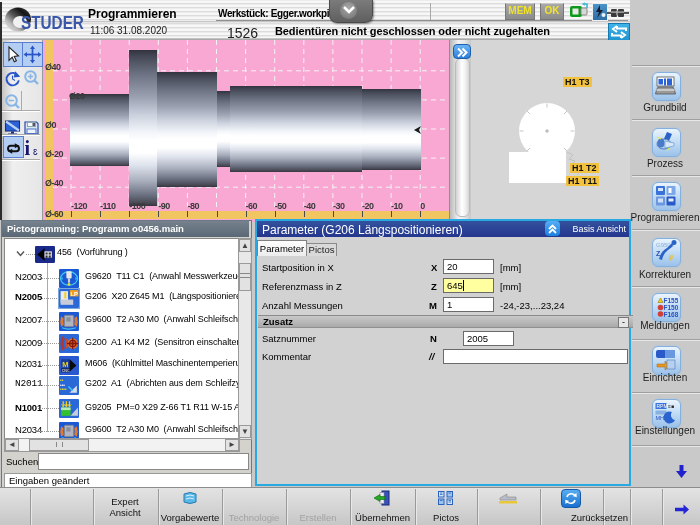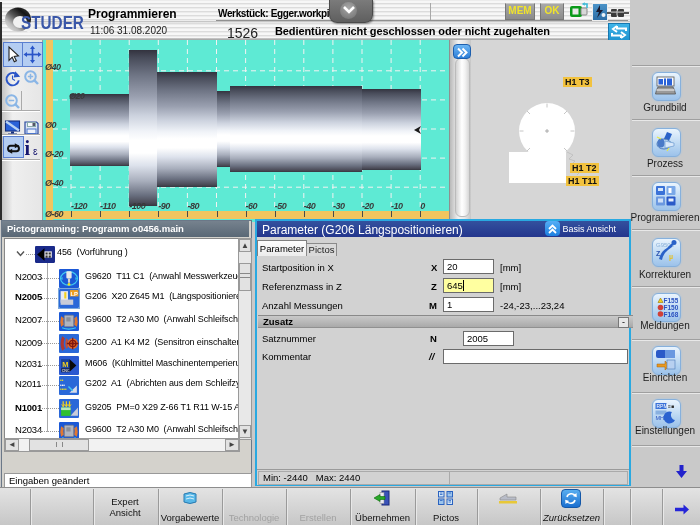--- a/index.html
+++ b/index.html
@@ -12,21 +12,21 @@
 .btn-mem{background:linear-gradient(180deg,#a8a8a8,#8b8b8b);border:1px solid #777;border-top-color:#c8c8c8;color:#f0e32a;font-weight:bold;font-size:10px;text-align:center;line-height:14px;}
 #tongue{left:329px;top:0;width:42px;height:22px;background:linear-gradient(180deg,#7b7b7b,#5f5f5f);border:1px solid #4a4a4a;border-top:none;border-radius:0 0 8px 8px;box-shadow:1px 1px 2px rgba(0,0,0,.4);}
 #tcirc{left:10px;top:2px;width:17px;height:17px;border-radius:50%;background:radial-gradient(circle at 50% 35%,#a8a8a8,#6e6e6e);}
 
 #toolbar{left:0;top:40px;width:42px;height:180px;background:linear-gradient(90deg,#bdbdbd,#efefef 30%,#e6e6e6);border-right:1px solid #9a9a9a;}
 #lstrip{left:0;top:2px;width:2px;height:218px;background:#2c2c2c;}
 .tbtn{width:19px;height:23px;}
 .tsel{background:#b4cdf2;border:1px solid #5a7fd0;}
 .tsep{left:2px;width:38px;height:1px;background:#aaa;box-shadow:0 1px 0 #fff;}
 
-#plot{left:43px;top:40px;width:407px;height:182px;background:#5eead4;overflow:hidden;font-style:italic;}
+#plot{left:43px;top:40px;width:407px;height:182px;background:#f9a8d4;overflow:hidden;}
 #vruler{left:3px;top:0;width:7px;height:182px;background:#f1c55f;}
 #hruler{left:3px;top:171px;width:404px;height:8px;background:#f1c55f;}
 .shaft{position:absolute;background:linear-gradient(180deg,#33333f 0,#484c5a 5%,#6e7484 16%,#9aa0b0 30%,#ccd2de 42%,#f0f3f8 52%,#ffffff 58%,#ffffff 66%,#dde2ec 74%,#a8aebc 84%,#6a7080 93%,#4a4a56 98%,#36363f 100%);}
 .rlab{position:absolute;font-size:9px;font-weight:bold;color:#3a3a3a;letter-spacing:-0.5px;}
 #plotborder{left:449px;top:40px;width:1px;height:182px;background:#8f8f8f;}
 
 #scol{left:450px;top:40px;width:21px;height:182px;background:linear-gradient(90deg,#b9b9b9,#f2f2f2 40%,#e6e6e6 70%,#c6c6c6);}
 #sthumb{left:455px;top:58px;width:13px;height:157px;background:linear-gradient(90deg,#d2d2d2,#ffffff 45%,#f2f2f2 70%,#d6d6d6);border-radius:6px;border:1px solid #bbb;}
 #morebtn{left:453px;top:44px;width:16px;height:13px;background:linear-gradient(180deg,#6cb5f4,#2d7fd8);border:1px solid #1d5fae;border-radius:4px;}
 
@@ -418,21 +418,21 @@
         <div class="abs" style="left:33px;top:125.5px;width:21px;height:1px;border-top:1px dotted #999;"></div>
         <svg class="abs" style="left:54px;top:116.5px;" width="20" height="19" viewBox="0 0 19 18">
           <rect x="0" y="0" width="19" height="18" rx="1" fill="#2a58d0"></rect>
           <rect x="2" y="3" width="8" height="8" fill="#184098"></rect>
           <text x="3" y="10" font-size="7" font-weight="bold" fill="#f0d020">M</text>
           <rect x="2" y="11.5" width="8" height="4" fill="#182858"></rect>
           <text x="2.5" y="15" font-size="3.5" fill="#fff">CNC</text>
           <path d="M10 3 L16.5 9 L10 15 Z" fill="#0a0a0a"></path>
         </svg>
         <div class="rtxt" style="top:119.0px;">M606&nbsp;&nbsp;(Kühlmittel Maschinentemperieru</div>
-        <div class="rnum" style="top:139.0px;font-weight:normal;">N2011</div>
+        <div class="rnum" style="top:139.0px;font-weight:normal;font-family:Liberation Mono, monospace;">N2011</div>
         <div class="abs" style="left:33px;top:145.5px;width:21px;height:1px;border-top:1px dotted #999;"></div>
         <svg class="abs" style="left:54px;top:136.5px;" width="20" height="19" viewBox="0 0 19 18">
           <rect x="0" y="0" width="19" height="18" rx="1" fill="#2a68d8"></rect>
           <text x="1" y="6" font-size="4.5" fill="#f0e020">••</text>
           <text x="1" y="10" font-size="4.5" fill="#fff">•••</text>
           <text x="1" y="14" font-size="4.5" fill="#f0e020">••••</text>
           <path d="M10 16 L17 9 L17 16 Z" fill="#d8dce8"></path>
           <path d="M9 10 L13 14" stroke="#40c8f0" stroke-width="1.4"></path>
         </svg>
         <div class="rtxt" style="top:139.0px;">G202&nbsp; A1&nbsp; (Abrichten aus dem Schleifzyk</div>
@@ -466,31 +466,35 @@
           <div style="margin-top:9px;border-top:1px solid #888;border-bottom:1px solid #888;height:3px;"></div>
         </div>
       </div>
     <div class="abs" id="hsc">
         <div class="scb" style="left:0px;top:0px;width:12px;height:10px;line-height:10px;">◄</div>
         <div class="scb" style="left:220px;top:0px;width:12px;height:10px;line-height:10px;">►</div>
         <div class="scb" style="left:24px;top:0px;width:58px;height:10px;">
           <div style="margin:2px auto 0;width:5px;border-left:1px solid #888;border-right:1px solid #888;height:5px;"></div>
         </div>
       </div>
+    <div class="abs" id="suchen">
+      <div class="abs" style="left:4px;top:3px;font-size:9.5px;">Suchen</div>
+      <div class="abs" style="left:36px;top:0;width:209px;height:15px;background:#fff;border:1px solid #888;"></div>
+    </div>
     <div class="abs" id="egbar">Eingaben geändert</div>
   </div>
 
   <div class="abs" id="dlg">
     <div class="abs" id="dtitle">
       <div class="abs" style="left:5px;top:2px;font-size:12px;font-weight:normal;color:#fff;">Parameter (G206 Längspositionieren)</div>
       <div class="abs" style="left:288px;top:0px;width:15px;height:15px;background:linear-gradient(180deg,#55aef5,#1c7fe0);border-radius:4px;">
         <svg width="15" height="15" viewBox="0 0 15 15">
             <path d="M4 8 L7.5 4.5 L11 8 M4 12 L7.5 8.5 L11 12" stroke="#fff" stroke-width="1.8" fill="none"></path>
           </svg></div>
-      <div class="abs" style="right:13px;top:3px;font-size:9px;color:#fff;">Basis Ansicht</div>
+      <div class="abs" style="right:3px;top:3px;font-size:9px;color:#fff;">Basis Ansicht</div>
     </div>
     <div class="abs" id="dtabs">
       <div class="abs" style="left:0px;top:0px;width:48px;height:15px;background:linear-gradient(180deg,#fdfdfd,#ececec);border:1px solid #808080;border-bottom:none;font-size:9.5px;text-align:center;line-height:15px;">Parameter</div>
       <div class="abs" style="left:49px;top:2.5px;width:29px;height:12.5px;background:#d9d9d9;border:1px solid #8a8a8a;border-bottom:none;font-size:9.5px;text-align:center;line-height:12.5px;color:#222;">Pictos</div>
     </div>
     <div class="dlab" style="top:40.5px;">Startposition in X</div>
     <div class="dkey" style="left:174px;top:40.5px;">X</div>
     <div class="din" style="left:186px;top:38px;width:46px;height:13px;">20</div>
     <div class="dlab" style="left:243px;top:40.5px;">[mm]</div>
     <div class="dlab" style="top:59.5px;">Referenzmass in Z</div>
@@ -501,24 +505,20 @@
     <div class="dkey" style="left:172px;top:78.5px;">M</div>
     <div class="din" style="left:186px;top:76px;width:46px;height:13px;">1</div>
     <div class="dlab" style="left:243px;top:78.5px;">-24,-23,...23,24</div>
     <div class="abs" id="zusatz">Zusatz<div class="abs" style="right:4px;top:1px;width:9px;height:9px;background:#e6e6e6;border:1px solid #777;font-size:9px;line-height:8px;text-align:center;font-weight:normal;">-</div></div>
     <div class="dlab" style="top:112px;">Satznummer</div>
     <div class="dkey" style="left:173px;top:112px;">N</div>
     <div class="din" style="left:186px;top:110px;width:46px;height:13px;margin-left:20px;">2005</div>
     <div class="dlab" style="top:130px;">Kommentar</div>
     <div class="dkey" style="left:172px;top:130px;font-style:italic;">//</div>
     <div class="din" style="left:186px;top:128px;width:180px;height:13px;"></div>
-    <div class="abs" id="dstatus">
-      <div class="abs" style="left:1px;top:1px;width:189px;height:12px;border:1px solid #aaa;border-right:none;font-size:9.5px;line-height:12px;padding-left:4px;">Min: -2440&nbsp;&nbsp;&nbsp;Max: 2440</div>
-      <div class="abs" style="left:192px;top:1px;width:177px;height:12px;border:1px solid #aaa;"></div>
-    </div>
   </div>
 
   <div class="abs" id="bbar">
       <div class="bsep" style="left:30px;"></div>
       <div class="bsep" style="left:93px;"></div>
       <div class="bsep" style="left:158px;"></div>
       <div class="bsep" style="left:222px;"></div>
       <div class="bsep" style="left:286px;"></div>
       <div class="bsep" style="left:350px;"></div>
       <div class="bsep" style="left:415px;"></div>
@@ -526,21 +526,21 @@
       <div class="bsep" style="left:540px;"></div>
       <div class="bsep" style="left:603px;"></div>
       <div class="bsep" style="left:630px;"></div>
       <div class="bsep" style="left:662px;"></div>
       <div class="blab" style="left:92px;top:8px;width:66px;">Expert<br>Ansicht</div>
       <div class="blab" style="left:158px;top:24px;width:64px;">Vorgabewerte</div>
       <div class="blab bgray" style="left:222px;top:24px;width:64px;">Technologie</div>
       <div class="blab bgray" style="left:286px;top:24px;width:64px;">Erstellen</div>
       <div class="blab" style="left:350px;top:24px;width:65px;">Übernehmen</div>
       <div class="blab" style="left:415px;top:24px;width:62px;">Pictos</div>
-      <div class="blab" style="left:540px;top:24px;width:63px;font-style:italic;">Zurücksetzen</div>
+      <div class="blab" style="left:568px;top:24px;width:63px;">Zurücksetzen</div>
       <svg class="abs" style="left:182px;top:3px" width="16" height="15" viewBox="0 0 16 15">
         <path d="M2 3 Q8 0 14 3 L14 11 Q8 14 2 11 Z" fill="#58b8e8" stroke="#2a7ab0"></path>
         <path d="M4 5 Q8 3 12 5 M4 8 Q8 6 12 8" stroke="#d8f0fa" fill="none"></path>
       </svg>
       <svg class="abs" style="left:373px;top:2px" width="18" height="16" viewBox="0 0 18 16">
         <rect x="9" y="1" width="7" height="14" fill="#3a52b8" stroke="#1a2a7a"></rect>
         <rect x="7" y="2.5" width="4" height="11" fill="#e8e8f0" stroke="#888" stroke-width="0.5"></rect>
         <path d="M1 8 L7 4.5 L7 6.5 L12 6.5 L12 9.5 L7 9.5 L7 11.5 Z" fill="#28a828" stroke="#0a6a0a" stroke-width="0.6"></path>
       </svg>
       <svg class="abs" style="left:437px;top:2px" width="17" height="16" viewBox="0 0 17 16">

